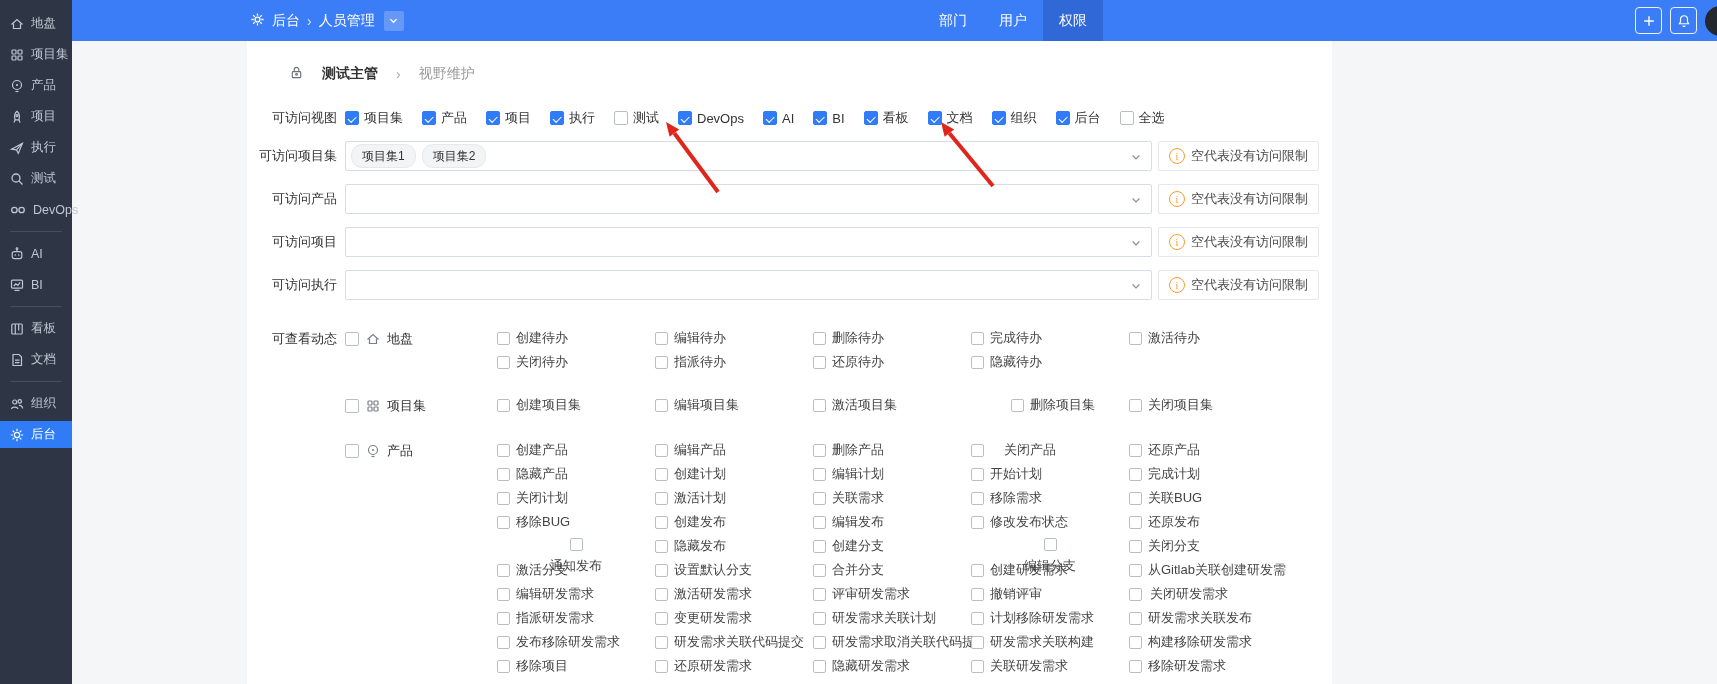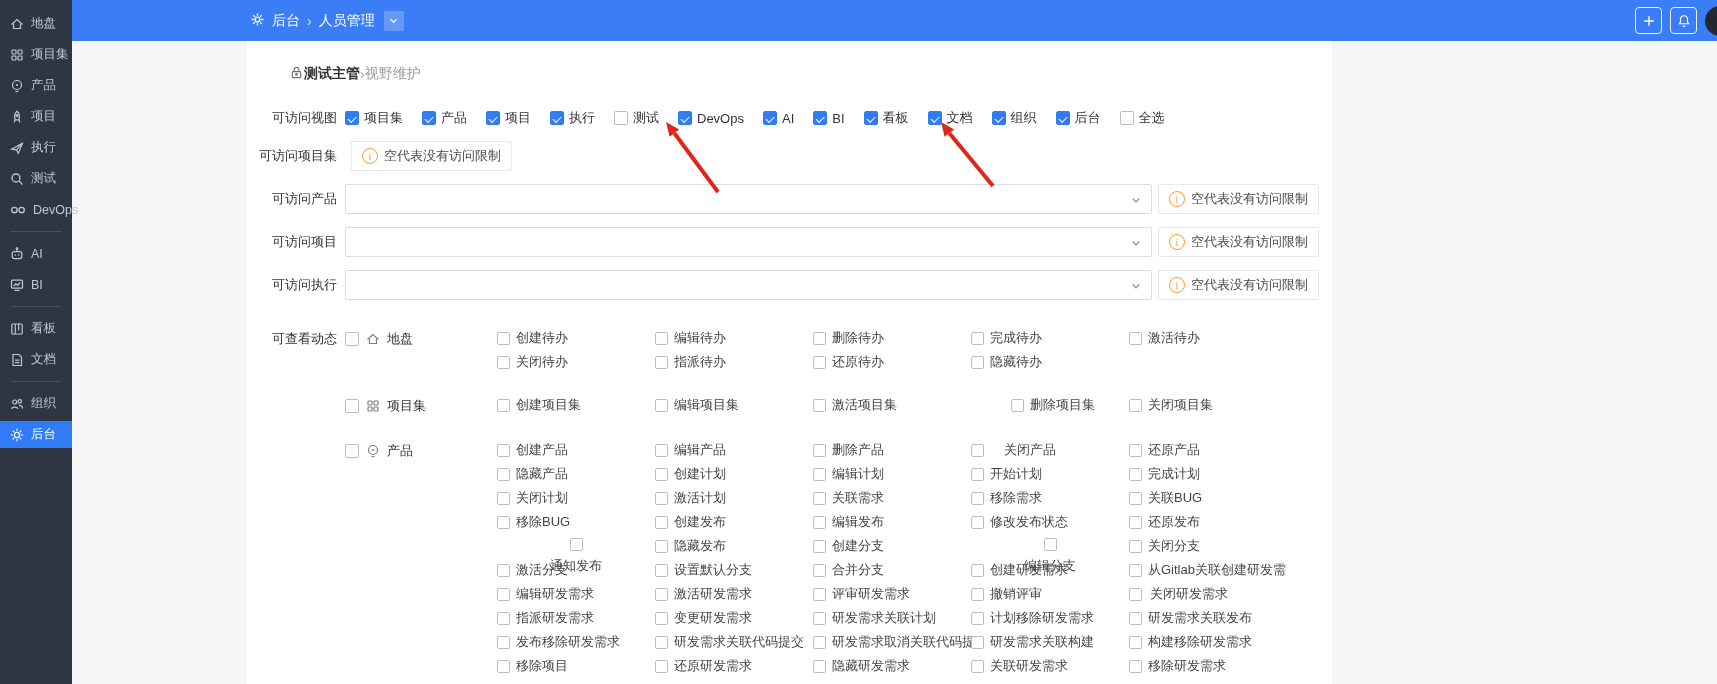--- a/index.html
+++ b/index.html
@@ -23,21 +23,21 @@
   .tb-tabs{position:absolute;left:851px;top:0;height:41px;display:flex}
   .tb-tab{height:41px;line-height:41px;padding:0 16px;font-size:14px;cursor:pointer}
   .tb-tab.active{background:#3168d8}
   .tb-right{position:absolute;right:-18px;top:0;height:41px;display:flex;align-items:center;gap:8px}
   .tb-btn{width:27px;height:27px;border:1px solid rgba(255,255,255,.9);border-radius:4px;
           display:flex;align-items:center;justify-content:center;cursor:pointer;box-sizing:border-box}
   .tb-avatar{width:30px;height:30px;border-radius:50%;background:#23272e;flex:none;cursor:pointer}
 
   
   .main-card{position:absolute;left:247px;top:41px;width:1085px;height:643px;background:#fff;overflow:hidden;z-index:1}
-  .crumb{margin:24px 0 0 42px;display:flex;align-items:center;gap:0;font-size:14px}
+  .crumb{margin:24px 0 0 42px;display:flex;align-items:center;gap:18px;font-size:14px}
   .crumb .title{font-weight:bold;color:#333}
   .crumb .sep{color:#aaa}
   .crumb .sub{color:#999}
 
   .frow{display:flex;align-items:center}
   .flabel{width:90px;text-align:right;font-size:13px;color:#333;flex:none}
   .fctrl{margin-left:8px;display:flex;align-items:center}
 
   
   .cb{width:14px;height:14px;border:1px solid #b9bec6;border-radius:2px;background:#fff;flex:none;
@@ -220,20 +220,25 @@
     <span>后台</span>
     <span style="opacity:.8">›</span>
     <span>人员管理</span>
     <span class="tb-caret">
       <svg width="11" height="11" viewBox="0 0 16 16" fill="none" stroke="#fff" stroke-width="2">
           <path d="M3.5 6 L8 10.5 L12.5 6"></path>
         </svg>
     </span>
   </div>
 
+  <div class="tb-tabs">
+    <div class="tb-tab">部门</div>
+    <div class="tb-tab">用户</div>
+    <div class="tb-tab active">权限</div>
+  </div>
 
   <div class="tb-right">
     <div class="tb-btn">
       <svg width="14" height="14" viewBox="0 0 16 16" fill="none" stroke="#fff" stroke-width="1.6">
           <path d="M8 2.5V13.5 M2.5 8H13.5"></path>
         </svg>
     </div>
     <div class="tb-btn">
       <svg width="14" height="14" viewBox="0 0 16 16" fill="none" stroke="#fff" stroke-width="1.3">
         <path d="M8 2 a4 4 0 0 1 4 4 v3 l1.3 2.2 H2.7 L4 9 V6 a4 4 0 0 1 4-4 Z"></path>
@@ -314,20 +319,27 @@
           <span class="cb"></span>
           <span>全选</span>
         </label>
       </div>
   </div>
 
   <div id="select-rows">
       <div class="frow row-select">
         <div class="flabel">可访问项目集</div>
         <div class="fctrl">
+          <div class="selbox">
+            <span class="tag">项目集1</span>
+            <span class="tag">项目集2</span>
+            <span class="chev"><svg width="12" height="12" viewBox="0 0 16 16" fill="none" stroke="currentColor" stroke-width="1.6">
+                <path d="M3.5 6 L8 10.5 L12.5 6"></path>
+              </svg></span>
+          </div>
           <div class="hint">
             <span class="info-i">i</span>
             <span>空代表没有访问限制</span>
           </div>
         </div>
       </div>
       <div class="frow row-select">
         <div class="flabel">可访问产品</div>
         <div class="fctrl">
           <div class="selbox">

